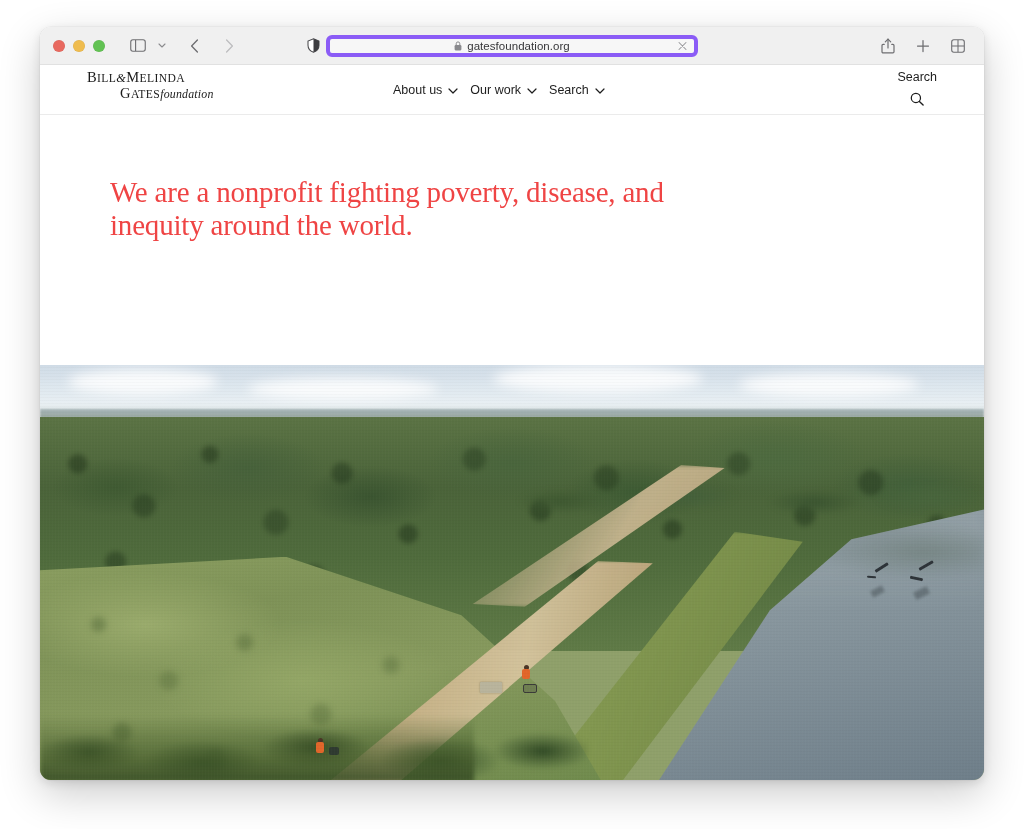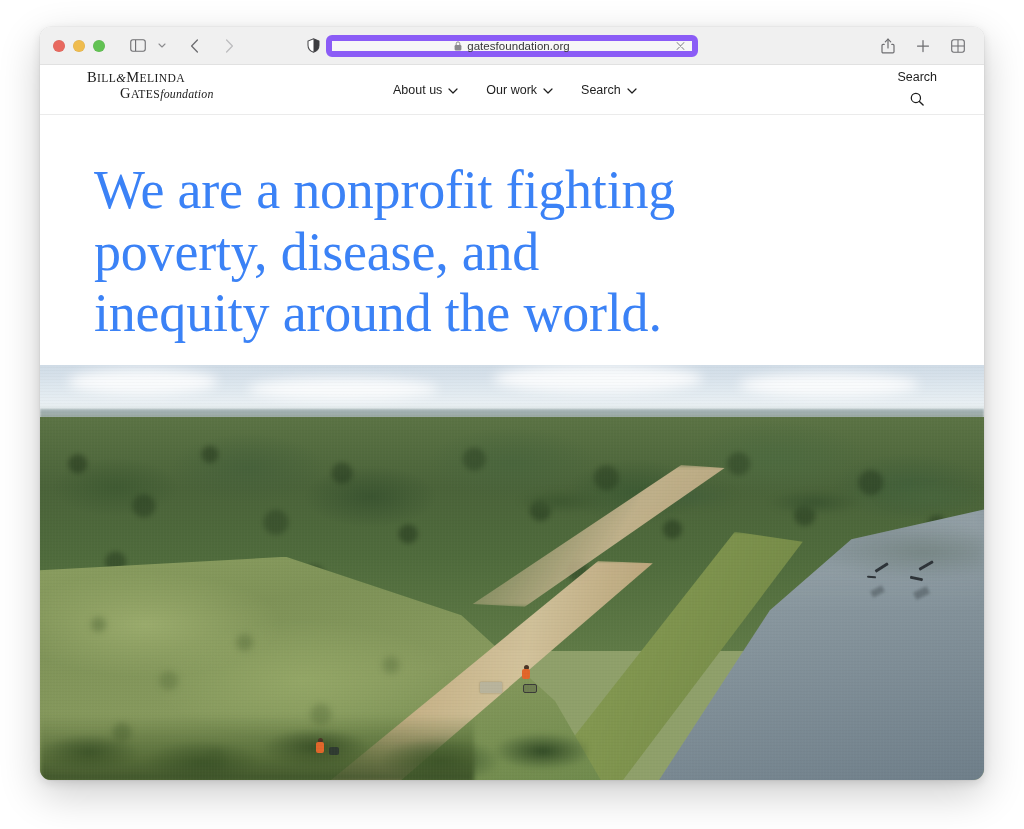--- a/index.html
+++ b/index.html
@@ -71,21 +71,21 @@
     left: 50%;
     transform: translateX(-50%);
     width: 372px;
     height: 22px;
   }
   #address-bar {
     position: relative;
     width: 100%;
     height: 100%;
     background: #f7f7f7;
-    border: 6px solid #8b5cf6;
+    border: 4px solid #8b5cf6;
     border-radius: 6px;
     display: flex;
     align-items: center;
     justify-content: center;
     box-sizing: border-box;
   }
   #address-bar .url-inner {
     display: flex;
     align-items: center;
     gap: 5px;
@@ -164,21 +164,21 @@
     font-size: 0.82em;
     letter-spacing: 0.2px;
     margin-top: 15px;
   }
 
   #primary-nav {
     position: absolute;
     left: 353px;
     display: flex;
     align-items: center;
-    gap: 28px;
+    gap: 12px;
   }
   .nav-item {
     display: flex;
     align-items: center;
     gap: 6px;
     font-size: 12.5px;
     color: #1d1d1d;
     white-space: nowrap;
   }
   .nav-item .chev { display: block; }
@@ -199,25 +199,25 @@
     background: #ffffff;
     height: 250px;
     position: relative;
   }
   #hero-headline {
     position: absolute;
     left: 54px;
     top: 45px;
     width: 620px;
     font-family: "Liberation Serif", serif;
-    font-size: 54px;
+    font-size: 29px;
     line-height: 1.14;
-    color: #3b82f6;
+    color: #ef4444;
     letter-spacing: -0.2px;
-    margin: 0;
+    margin: 16px;
     font-weight: 400;
   }
 
   
   #hero-image {
     position: relative;
     width: 944px;
     height: 417px;
     overflow: hidden;
     background: #8fa06a;

